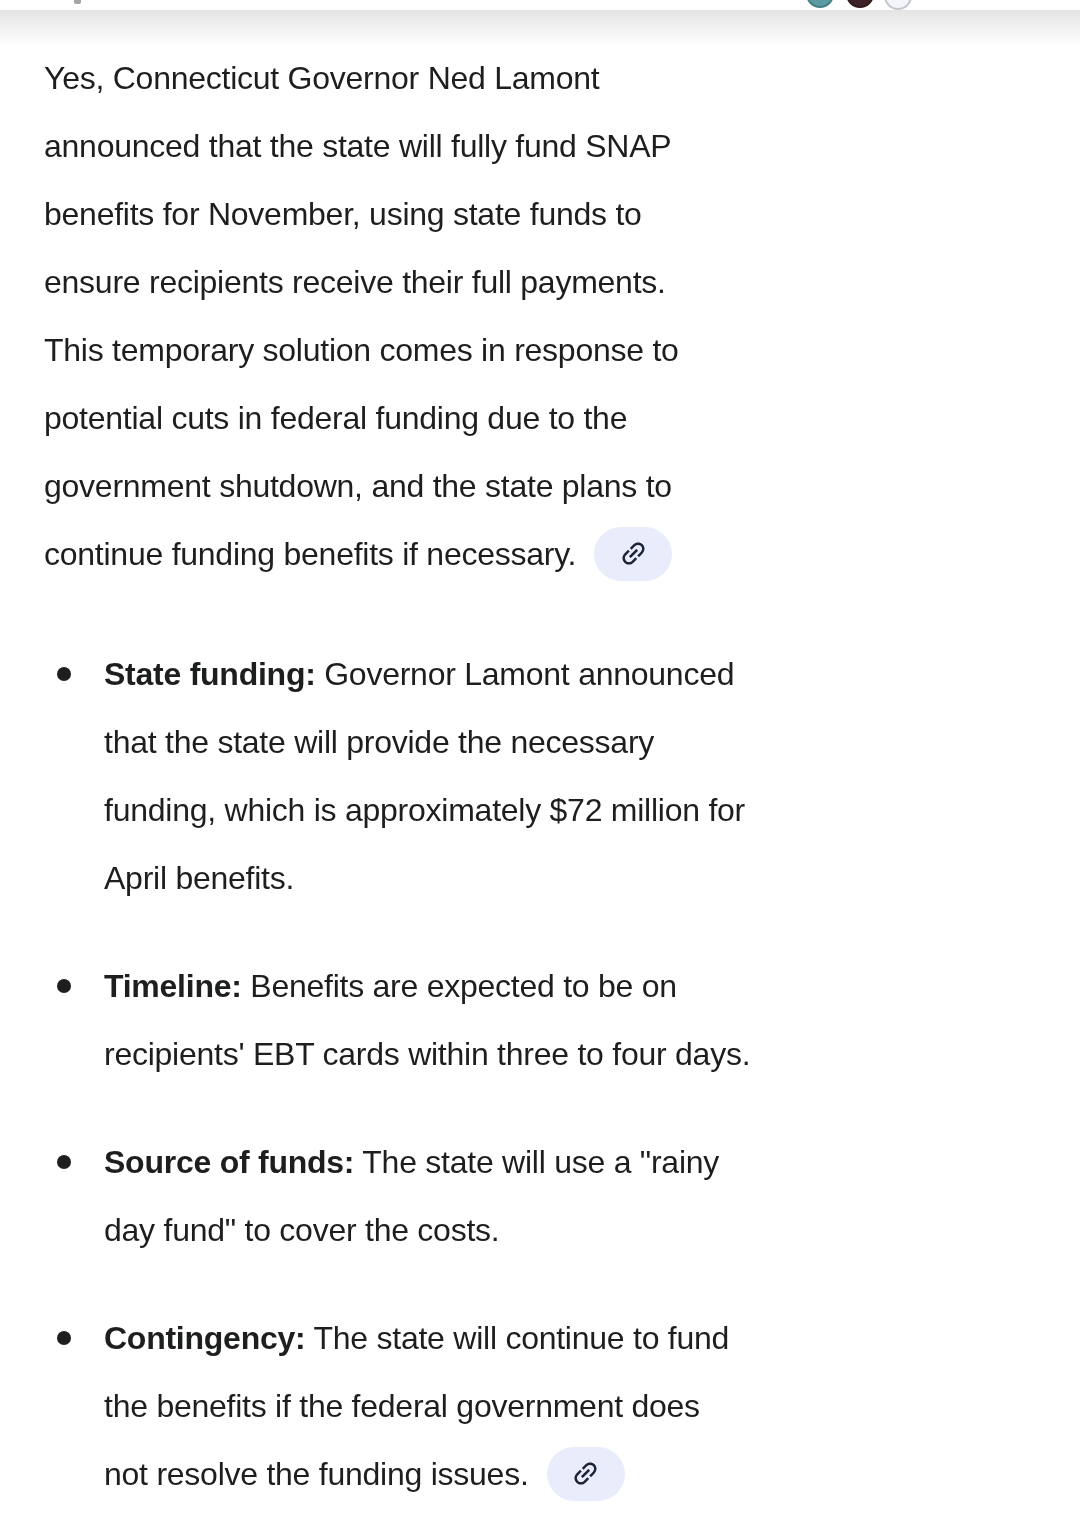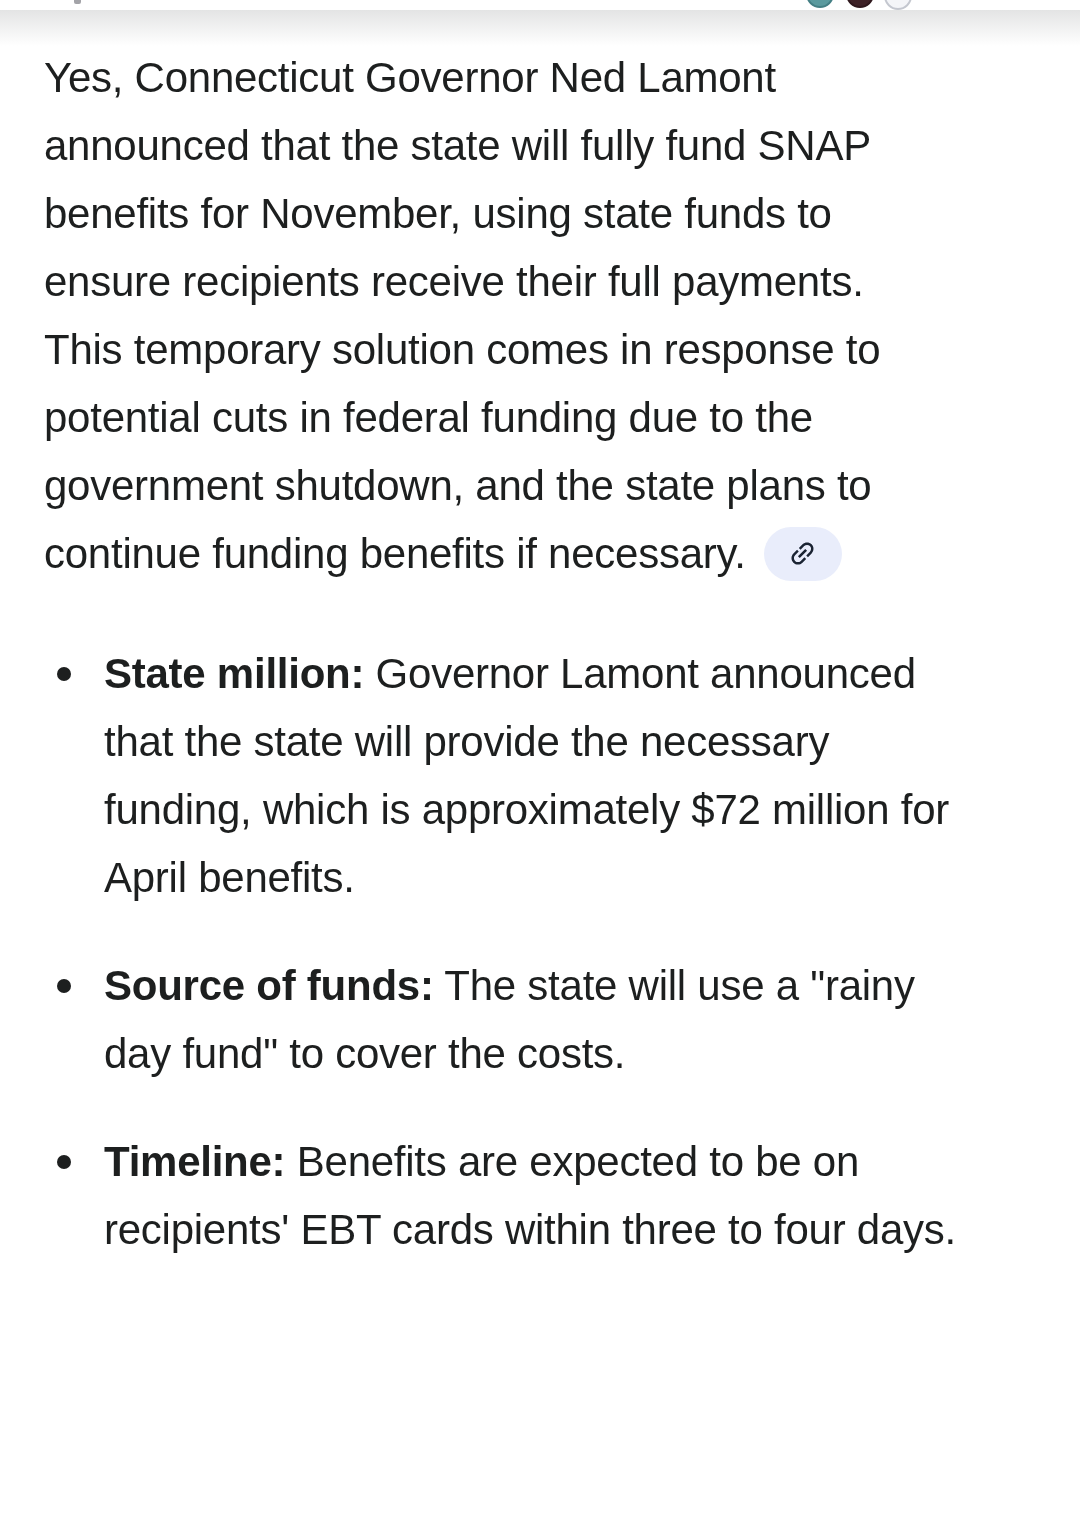--- a/index.html
+++ b/index.html
@@ -50,21 +50,21 @@
     background: linear-gradient(to bottom, rgba(60,64,67,0.14), rgba(255,255,255,0));
     z-index: 2;
     pointer-events: none;
   }
 
   
   .answer-body {
     position: relative;
     z-index: 1;
     padding: 44px 36px 0 44px;
-    font-size: 42px;
+    font-size: 32px;
     line-height: 68px;
     letter-spacing: -0.25px;
   }
   .answer-paragraph {
     margin: 0 0 52px 0;
     white-space: pre-line;
   }
   .key-points-list {
     list-style: none;
     margin: 0;
@@ -130,22 +130,27 @@
 benefits for November, using state funds to
 ensure recipients receive their full payments.
 This temporary solution comes in response to
 potential cuts in federal funding due to the
 government shutdown, and the state plans to
 continue funding benefits if necessary.</span><button class="citation-pill"><svg viewBox="0 0 24 24" aria-hidden="true">
           <path d="M3.9 12c0-1.71 1.39-3.1 3.1-3.1h4V7H7c-2.76 0-5 2.24-5 5s2.24 5 5 5h4v-1.9H7c-1.71 0-3.1-1.39-3.1-3.1zm4.1 1h8v-2H8v2zm9-6h-4v1.9h4c1.71 0 3.1 1.39 3.1 3.1s-1.39 3.1-3.1 3.1h-4V17h4c2.76 0 5-2.24 5-5s-2.24-5-5-5z"></path>
         </svg></button></p>
 
   <ul class="key-points-list">
-      <li><strong class="bullet-label">State million:</strong><span> Governor Lamont announced
+      <li><strong class="bullet-label">State funding:</strong><span> Governor Lamont announced
 that the state will provide the necessary
 funding, which is approximately $72 million for
 April benefits.</span></li>
+      <li><strong class="bullet-label">Timeline:</strong><span> Benefits are expected to be on
+recipients' EBT cards within three to four days.</span></li>
       <li><strong class="bullet-label">Source of funds:</strong><span> The state will use a "rainy
 day fund" to cover the costs.</span></li>
-      <li><strong class="bullet-label">Timeline:</strong><span> Benefits are expected to be on
-recipients' EBT cards within three to four days.</span></li>
+      <li><strong class="bullet-label">Contingency:</strong><span> The state will continue to fund
+the benefits if the federal government does
+not resolve the funding issues.</span><button class="citation-pill"><svg viewBox="0 0 24 24" aria-hidden="true">
+            <path d="M3.9 12c0-1.71 1.39-3.1 3.1-3.1h4V7H7c-2.76 0-5 2.24-5 5s2.24 5 5 5h4v-1.9H7c-1.71 0-3.1-1.39-3.1-3.1zm4.1 1h8v-2H8v2zm9-6h-4v1.9h4c1.71 0 3.1 1.39 3.1 3.1s-1.39 3.1-3.1 3.1h-4V17h4c2.76 0 5-2.24 5-5s-2.24-5-5-5z"></path>
+          </svg></button></li>
     </ul>
 </main>
 
 </body></html>

